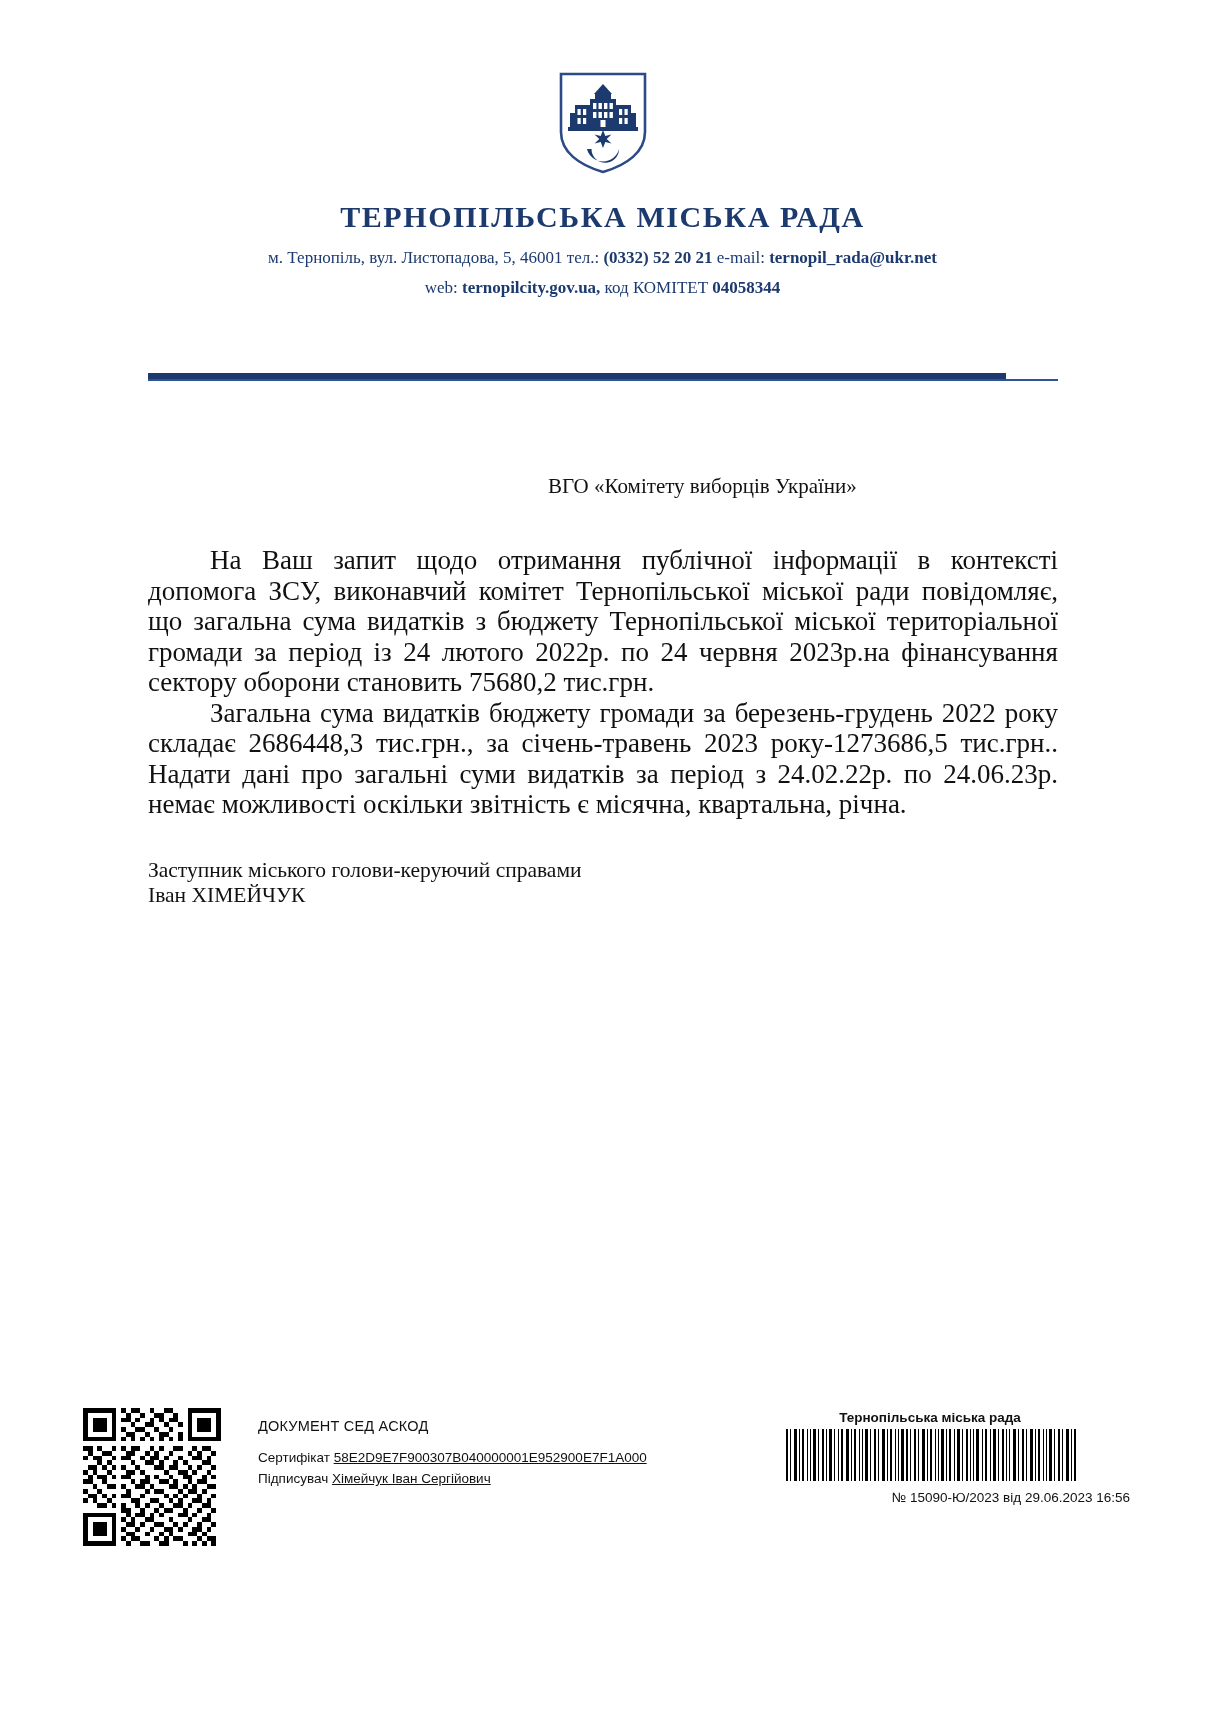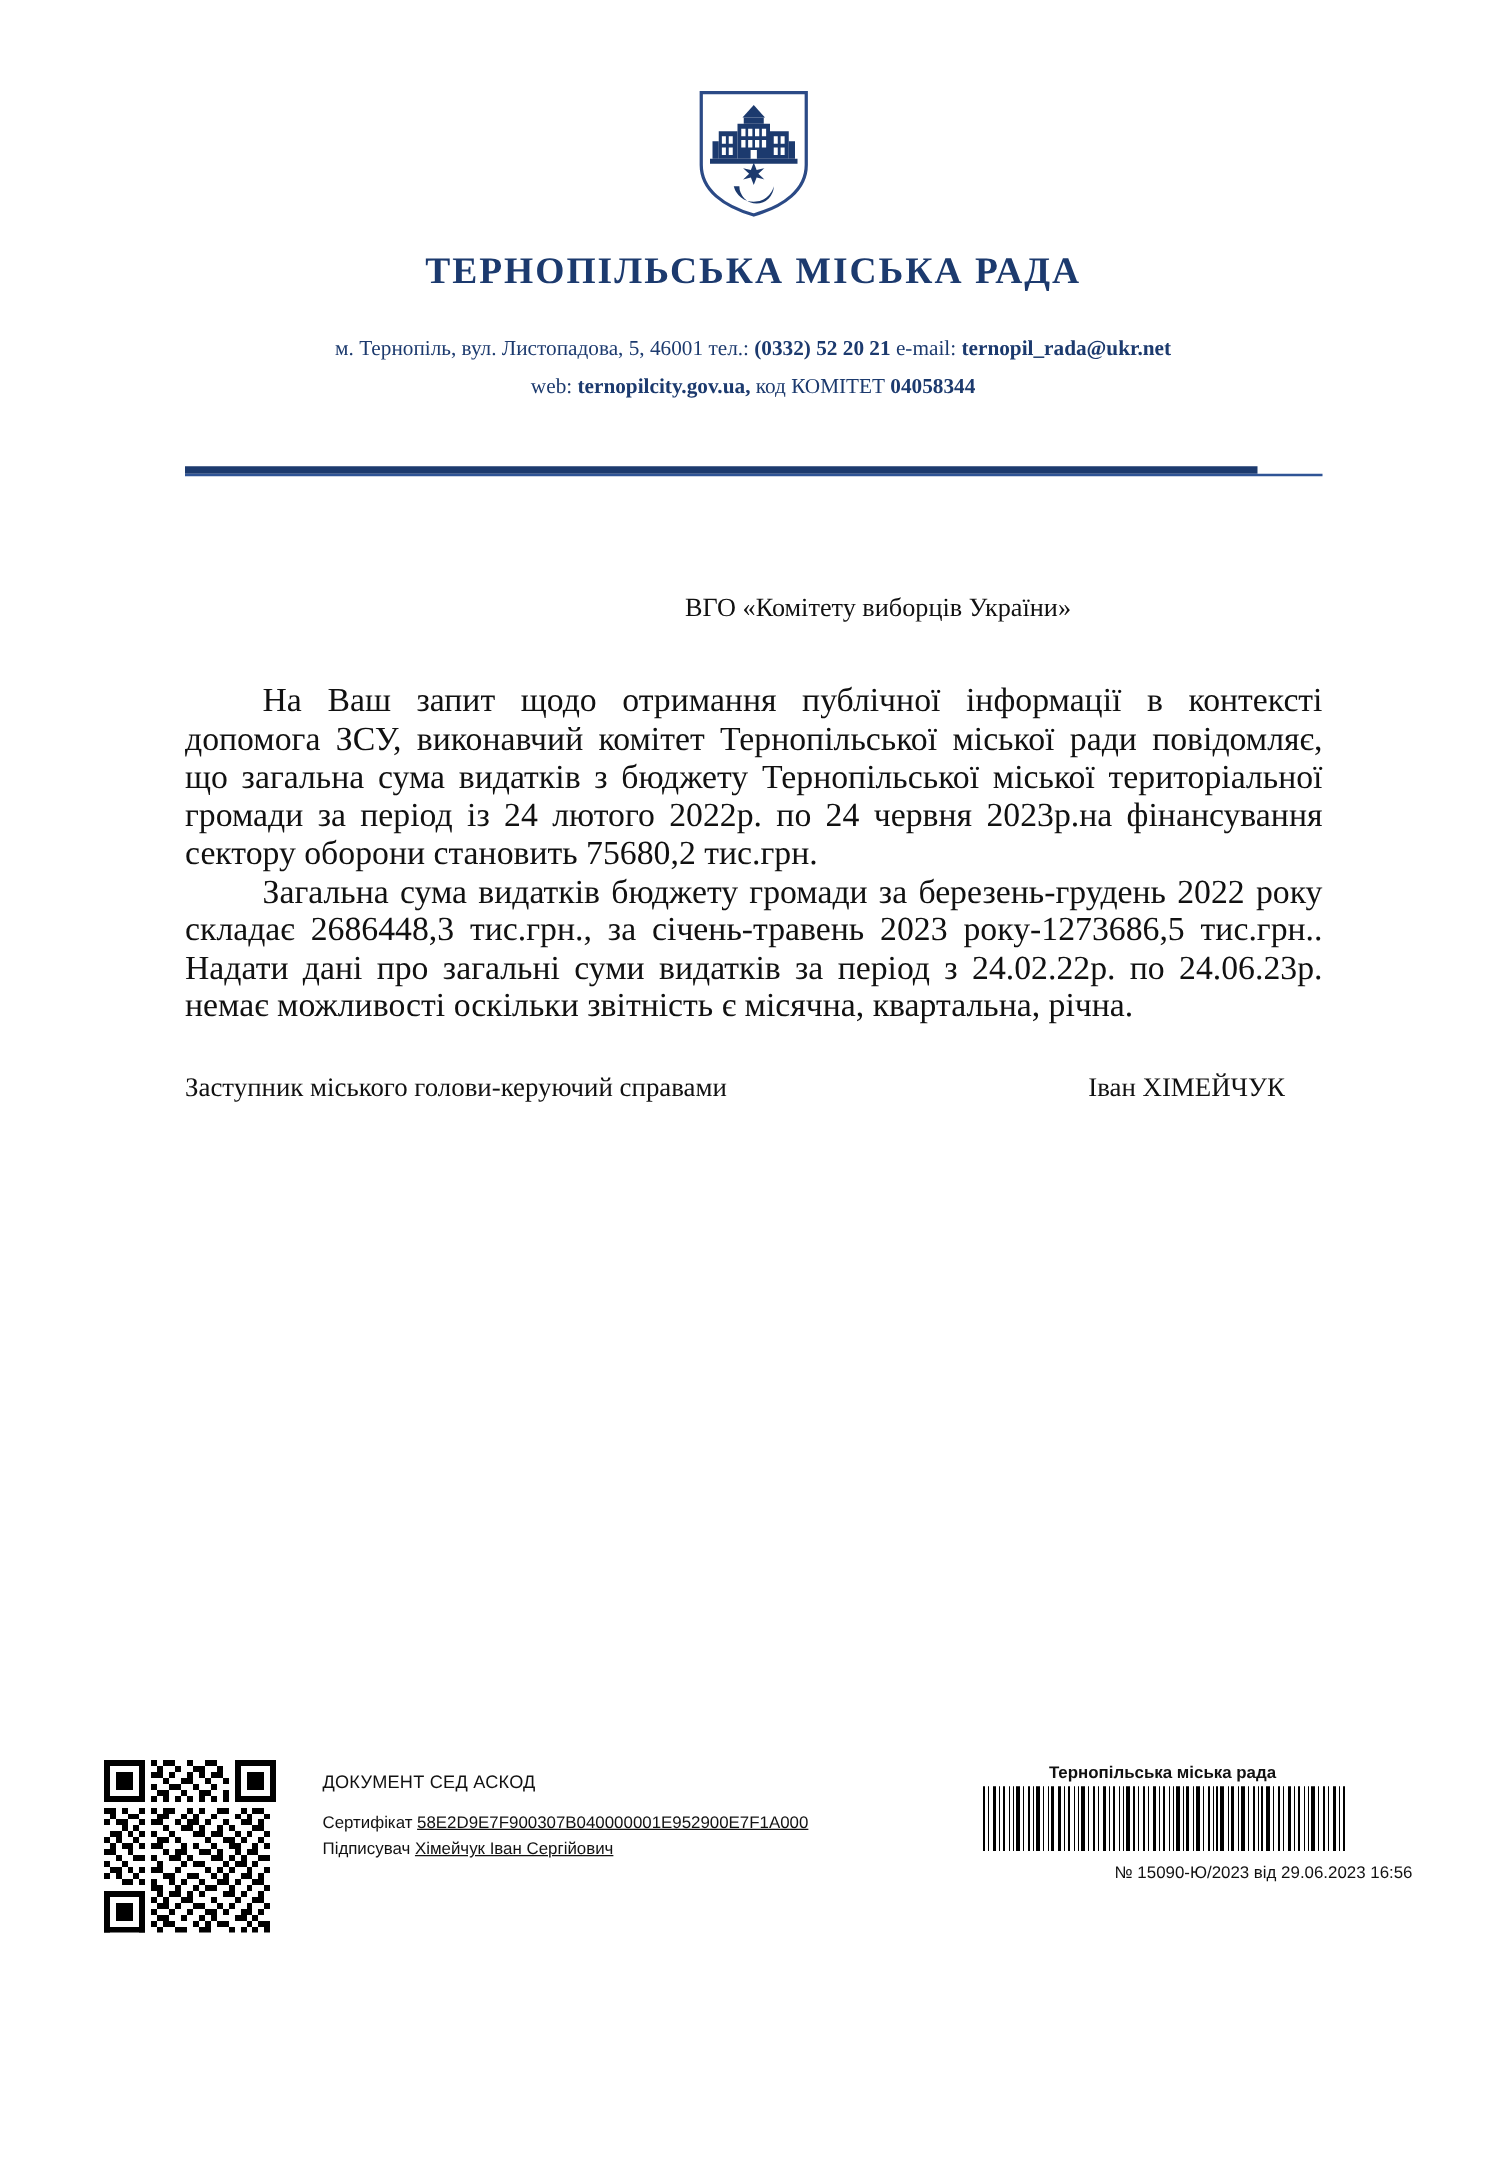--- a/index.html
+++ b/index.html
@@ -32,21 +32,21 @@
     font-family:"Liberation Serif", serif;
   }
   .org-subtitle{
     margin-top:20px;
     font-size:24px;
     font-weight:bold;
     letter-spacing:1.1px;
     color:#1c3a6e;
   }
   .contact-line{
-    margin-top:35px;
+    margin-top:14px;
     font-size:17px;
     color:#1c3a6e;
   }
   .contact-line2{
     margin-top:10px;
     font-size:17px;
     color:#1c3a6e;
   }
   .contact-line b, .contact-line2 b{font-weight:bold;}
 
@@ -73,21 +73,21 @@
     text-align:justify;
     color:#111;
   }
   .body-text p{margin:0;text-indent:62px;}
   .body-text p + p{margin-top:0;}
 
   .signature{
     position:absolute;left:148px;top:858px;width:910px;
     font-size:21.5px;
     color:#111;
-    display:flex;justify-content:space-between;align-items:baseline;
+    display:flex;justify-content:space-between;align-items:baseline;flex-direction:column;
   }
   .sig-name{padding-right:30px;}
 
   
   .footer{
     position:absolute;left:0;top:1400px;width:1205px;height:170px;
   }
   .qr{
     position:absolute;left:83px;top:8px;width:138px;height:138px;
   }

